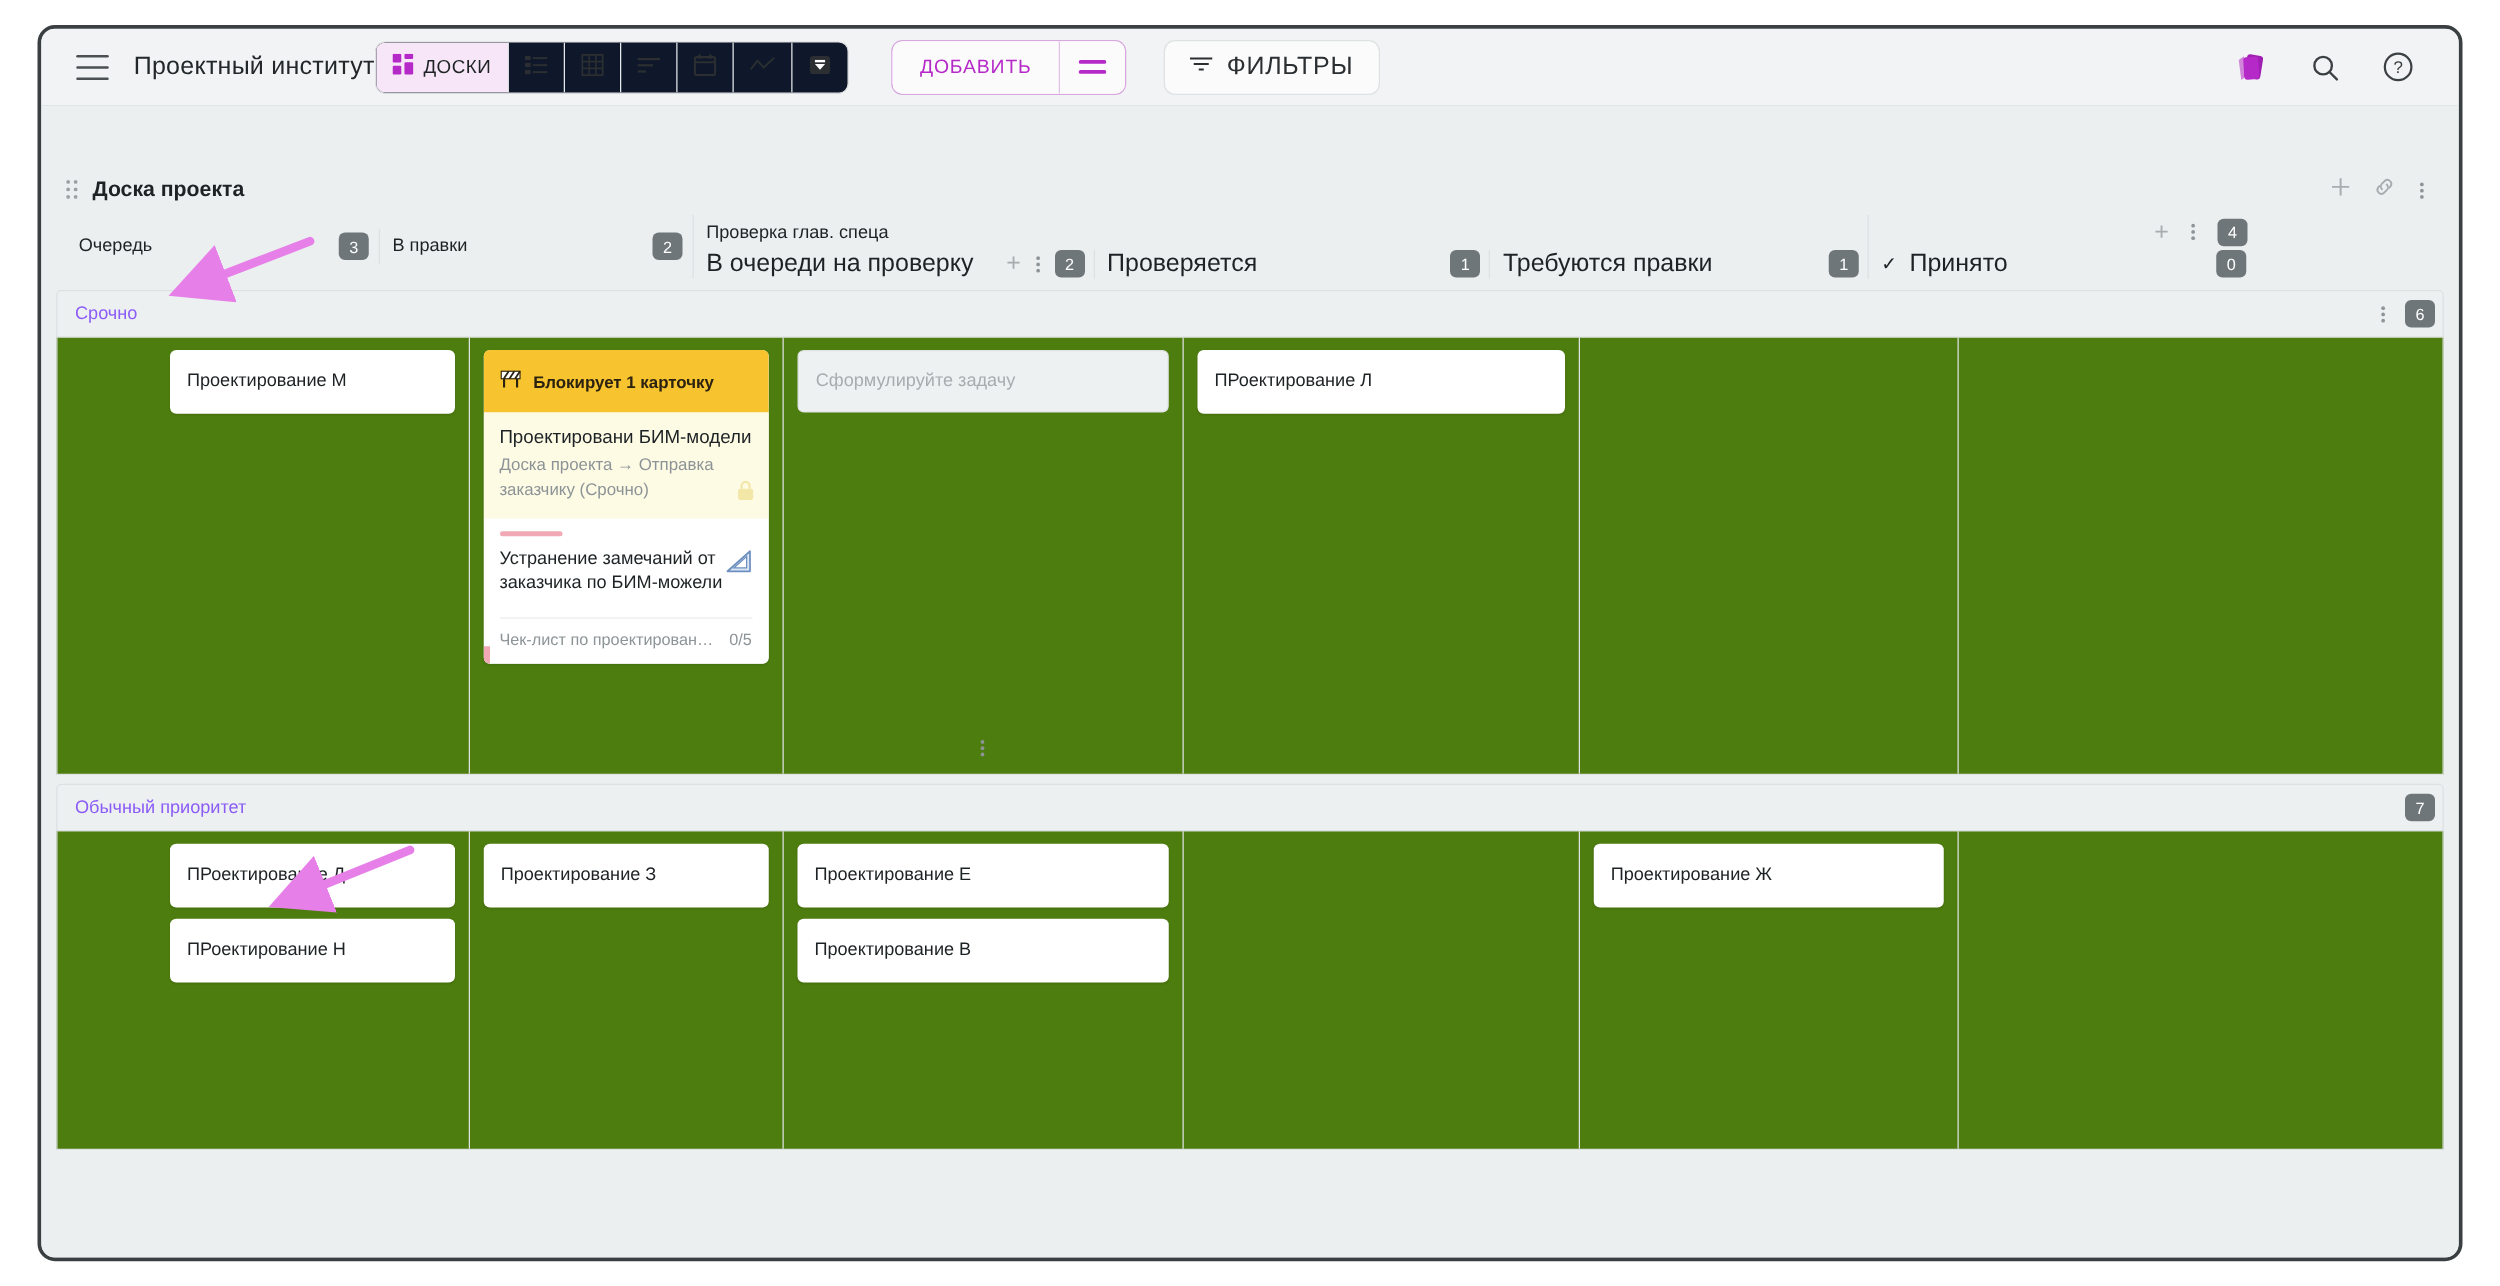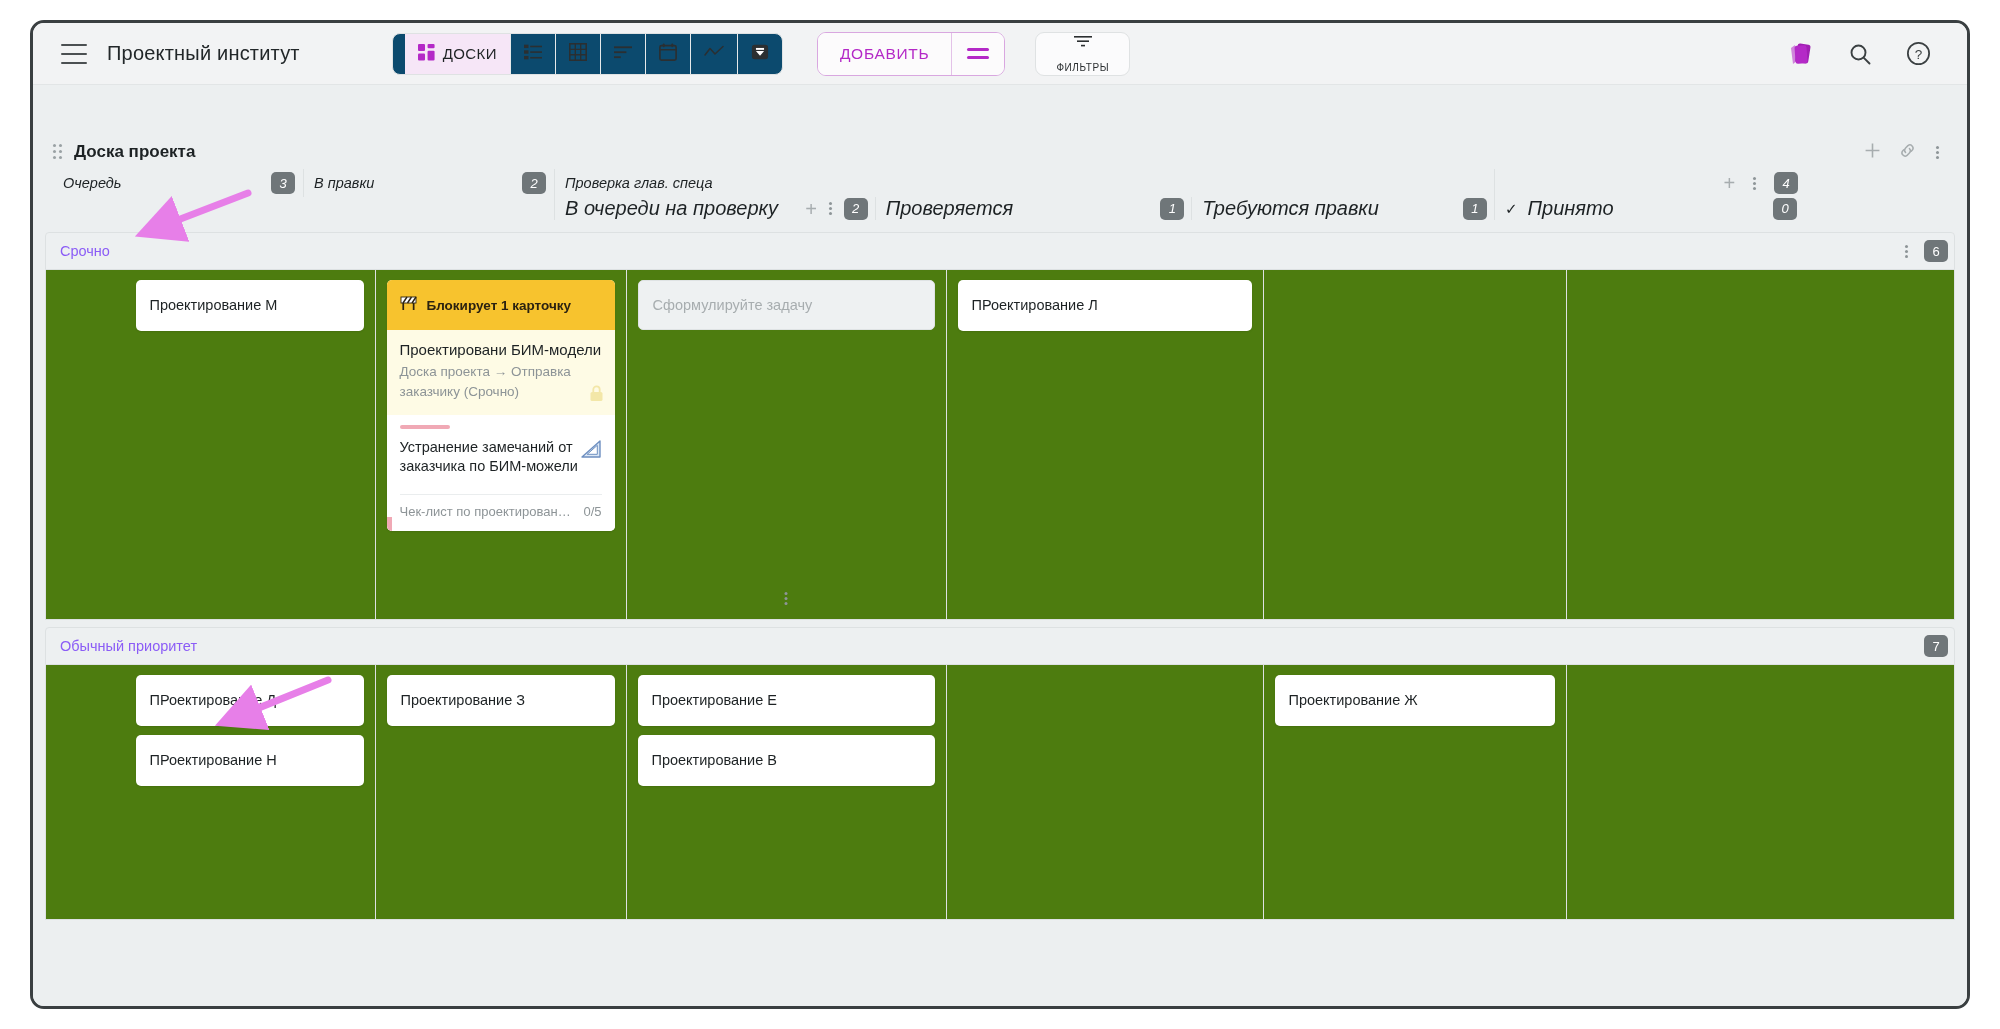--- a/index.html
+++ b/index.html
@@ -40,27 +40,25 @@
   .hamburger i { display: block; height: 2px; background: #4b5052; border-radius: 1px; }
 
   #workspace-title {
     font-size: 20px; color: #222729; letter-spacing: .2px;
     white-space: nowrap;
   }
 
   
   #view-switcher {
     display: flex; align-items: center;
-    margin-left: 92px;
     border: 1px solid #dfe2e3;
     border-radius: 8px;
-    background: #0c4a6e;
+    background: #0f172a;
     overflow: hidden;
     height: 42px;
-    padding-left: 12px;
   }
   .view-btn {
     height: 100%;
     min-width: 44px;
     display: flex; align-items: center; justify-content: center;
     gap: 8px;
     padding: 0 13px;
     border-right: 1px solid #e6e9ea;
     background: transparent;
     cursor: pointer;
@@ -105,25 +103,24 @@
 
   
   #filters-button {
     display: flex; align-items: center; gap: 11px;
     margin-left: 30px;
     height: 44px;
     padding: 0 20px;
     border: 1px solid #dfe2e3;
     border-radius: 9px;
     background: #fbfbfc;
-    font-size: 10px;
+    font-size: 20px;
     letter-spacing: .6px;
     color: #2b2f31;
     cursor: pointer;
-    flex-direction: column;
   }
 
   #toolbar-right {
     margin-left: auto;
     display: flex; align-items: center; gap: 34px;
     padding-right: 18px;
   }
   .tb-icon { cursor: pointer; display: flex; align-items: center; justify-content: center; }
 
   
@@ -148,23 +145,22 @@
     margin-right: 9px;
   }
   #drag-dots span { width: 3px; height: 3px; background: #9aa1a4; border-radius: 50%; }
   #board-title { font-size: 17px; font-weight: bold; color: #1d2224; }
   #board-title-actions { margin-left: auto; display: flex; align-items: center; gap: 18px; padding-right: 14px; }
 
   
   #columns-header {
     display: flex;
     height: 56px;
-    align-items: flex-start;
+    align-items: center;
     padding-left: 8px;
-    font-style: italic;
   }
   .col-head {
     position: relative;
     display: flex; flex-direction: column;
     border-left: 1px solid #dde1e2;
     padding: 0;
   }
   .col-head:first-child { border-left: none; }
   .col-head-main {
     display: flex; align-items: center;

